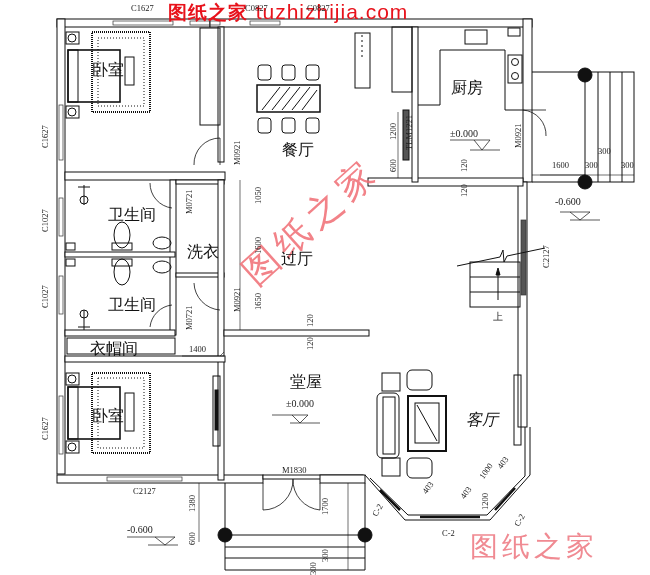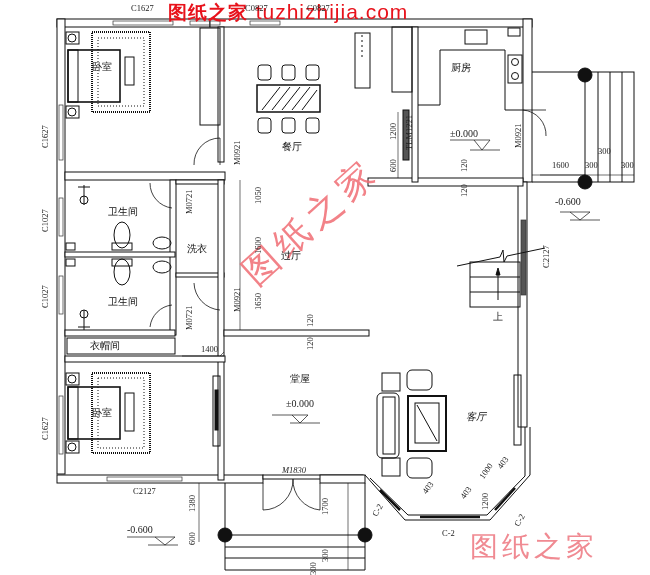--- a/index.html
+++ b/index.html
@@ -1,19 +1,19 @@
 <!DOCTYPE html>
 <html><head>
 <meta charset="utf-8">
 <style>
   html, body { margin:0; padding:0; background:#fff; }
   body { width:650px; height:575px; overflow:hidden; position:relative; font-family:"DejaVu Serif", serif; }
   #plan { position:absolute; left:0; top:0; width:650px; height:575px; }
   .lbl { position:absolute; font-family:"DejaVu Serif", serif; color:#111; white-space:nowrap; }
-  .room { font-size:10px; }
+  .room { font-size:16px; }
   .dim { font-size:8.5px; color:#222; font-family:"Liberation Serif", serif; }
   .vert { transform-origin:left top; transform:rotate(-90deg); }
   .code { font-size:8.5px; color:#222; font-family:"Liberation Serif", serif; }
   .wm-top { position:absolute; left:168px; top:0px; font-size:19px; font-weight:bold; color:#e8121b; font-family:"DejaVu Sans", sans-serif; letter-spacing:1px; }
   .wm-url { font-family:"Liberation Sans", sans-serif; font-weight:normal; font-size:21px; }
   .wm-bottom { position:absolute; left:470px; top:528px; font-size:28px; color:#f08a92; font-family:"DejaVu Serif", serif; letter-spacing:4px; }
   .wm-diag { position:absolute; left:232px; top:260px; font-size:36px; color:#f06d74; opacity:0.85; font-family:"DejaVu Serif", serif; transform:rotate(-42deg); transform-origin:left top; letter-spacing:6px; }
 </style>
 </head>
 <body>
@@ -238,21 +238,21 @@
 
 <div class="wm-top">
   <span>图纸之家</span>
   <span class="wm-url">tuzhizhijia.com</span>
 </div>
 <div class="wm-diag">图纸之家</div>
 <div class="wm-bottom">图纸之家</div>
 
 <div class="lbl room" style="left:92px;top:60px;">卧室</div>
 <div class="lbl room" style="left:282px;top:140px;">餐厅</div>
-<div class="lbl room" style="left:451px;top:61px;font-family:Liberation Mono, monospace;">厨房</div>
+<div class="lbl room" style="left:451px;top:78px;font-family:Liberation Mono, monospace;">厨房</div>
 <div class="lbl room" style="left:108px;top:205px;">卫生间</div>
 <div class="lbl room" style="left:187px;top:242px;">洗衣</div>
 <div class="lbl room" style="left:281px;top:249px;">过厅</div>
 <div class="lbl room" style="left:108px;top:295px;">卫生间</div>
 <div class="lbl room" style="left:90px;top:339px;">衣帽间</div>
 <div class="lbl room" style="left:92px;top:406px;">卧室</div>
 <div class="lbl room" style="left:290px;top:372px;">堂屋</div>
 <div class="lbl room" style="left:466px;top:410px;font-style:italic;">客厅</div>
 
 <div class="lbl code" style="left:131px;top:3px;">C1627</div>
@@ -267,37 +267,37 @@
 <div class="lbl code" style="left:371px;top:505px;transform:rotate(-60deg);">C-2</div>
 <div class="lbl code" style="left:442px;top:528px;">C-2</div>
 <div class="lbl code" style="left:513px;top:515px;transform:rotate(-60deg);">C-2</div>
 
 <div class="lbl code vert" style="left:232px;top:165px;">M0921</div>
 <div class="lbl code vert" style="left:404px;top:150px;">TLM1221</div>
 <div class="lbl code vert" style="left:513px;top:148px;">M0921</div>
 <div class="lbl code vert" style="left:184px;top:214px;">M0721</div>
 <div class="lbl code vert" style="left:184px;top:330px;">M0721</div>
 <div class="lbl code vert" style="left:232px;top:312px;">M0921</div>
-<div class="lbl code" style="left:282px;top:465px;font-style:italic;">M1830</div>
+<div class="lbl code" style="left:282px;top:465px;">M1830</div>
 
 <div class="lbl dim" style="left:450px;top:128px;font-size:10px;">±0.000</div>
 <div class="lbl dim" style="left:286px;top:398px;font-size:10px;">±0.000</div>
 <div class="lbl dim" style="left:555px;top:196px;font-size:10px;">-0.600</div>
 <div class="lbl dim" style="left:127px;top:524px;font-size:10px;">-0.600</div>
 
 <div class="lbl dim vert" style="left:388px;top:140px;">1200</div>
 <div class="lbl dim vert" style="left:388px;top:172px;">600</div>
 <div class="lbl dim vert" style="left:459px;top:172px;">120</div>
 <div class="lbl dim vert" style="left:459px;top:197px;">120</div>
 <div class="lbl dim vert" style="left:253px;top:204px;">1050</div>
 <div class="lbl dim vert" style="left:253px;top:254px;">1600</div>
 <div class="lbl dim vert" style="left:253px;top:310px;">1650</div>
 <div class="lbl dim vert" style="left:305px;top:327px;">120</div>
 <div class="lbl dim vert" style="left:305px;top:350px;">120</div>
-<div class="lbl dim" style="left:189px;top:344px;margin-left:12px;">1400</div>
+<div class="lbl dim" style="left:189px;top:344px;">1400</div>
 <div class="lbl dim" style="left:552px;top:160px;">1600</div>
 <div class="lbl dim" style="left:585px;top:160px;">300</div>
 <div class="lbl dim" style="left:598px;top:146px;">300</div>
 <div class="lbl dim" style="left:621px;top:160px;">300</div>
 <div class="lbl dim vert" style="left:187px;top:512px;">1380</div>
 <div class="lbl dim vert" style="left:187px;top:545px;">600</div>
 <div class="lbl dim vert" style="left:320px;top:515px;">1700</div>
 <div class="lbl dim vert" style="left:320px;top:562px;">300</div>
 <div class="lbl dim vert" style="left:308px;top:575px;">300</div>
 <div class="lbl dim" style="left:420px;top:490px;transform:rotate(-55deg);transform-origin:left top;">403</div>

